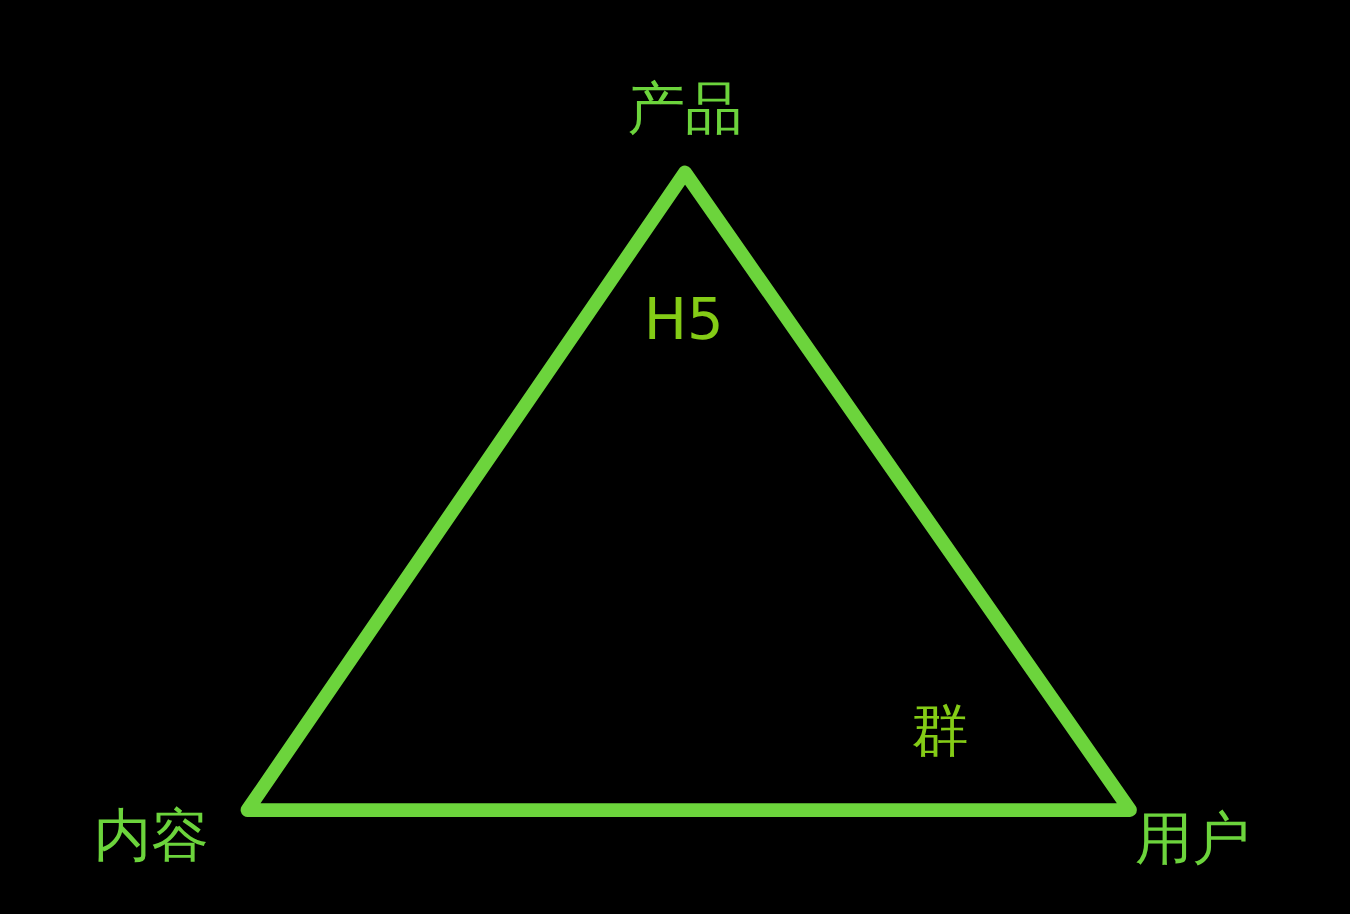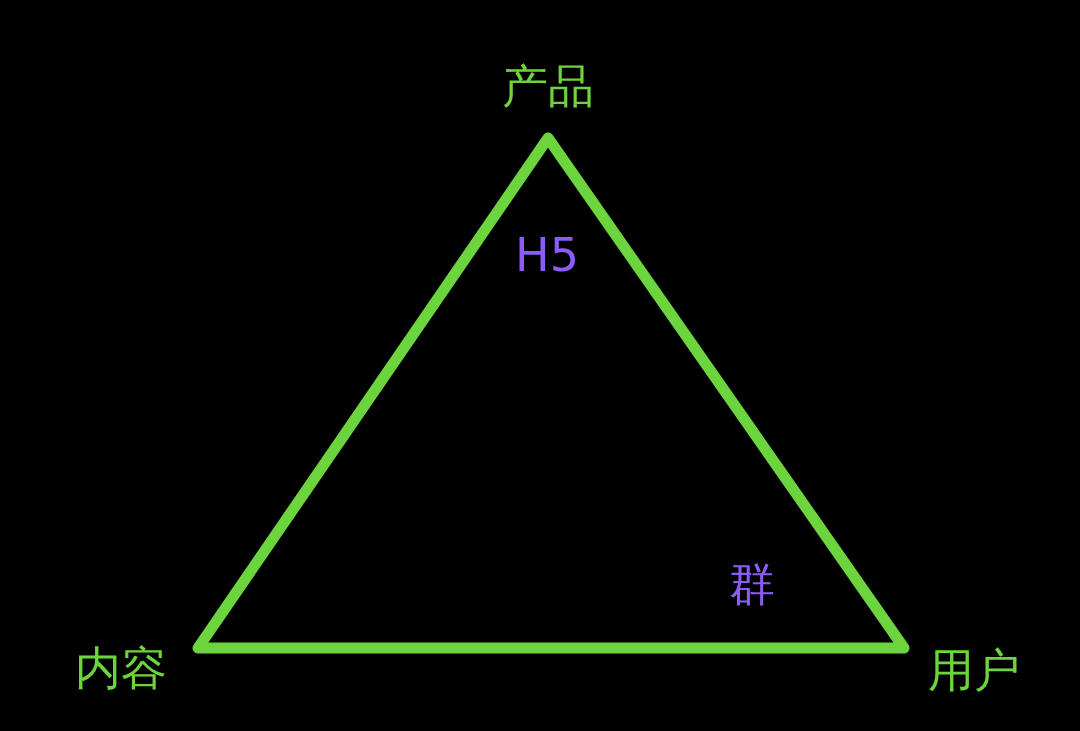--- a/index.html
+++ b/index.html
@@ -27,36 +27,36 @@
       position: absolute;
       white-space: nowrap;
       line-height: 1;
       transform: translate(-50%, -50%);
     }
     .vertex-label {
       color: #6cd43c;
       font-size: 46px;
     }
     .inner-label {
-      color: #8b5cf6;
+      color: #84cc16;
       font-size: 46px;
     }
   </style>
 </head>
 <body>
 
 <div class="canvas">
   <svg class="tri-svg" viewBox="0 0 1080 731">
     <polygon points="548,138 198,648 904,648" fill="none" stroke="#6cd43c" stroke-width="11" stroke-linejoin="round"></polygon>
   </svg>
 
   <div class="label vertex-label" style="left:548px; top:86px;">产品</div>
 
   <div class="label vertex-label" style="left:121px; top:668px;">内容</div>
 
-  <div class="label vertex-label" style="left:974px; top:670px;text-align:center;">用户</div>
+  <div class="label vertex-label" style="left:954px; top:670px;text-align:center;">用户</div>
 
   <div class="label inner-label" style="left:547px; top:255px;">H5</div>
 
 
 
   <div class="label inner-label" style="left:752px; top:584px;">群</div>
 </div>
 
 </body></html>

